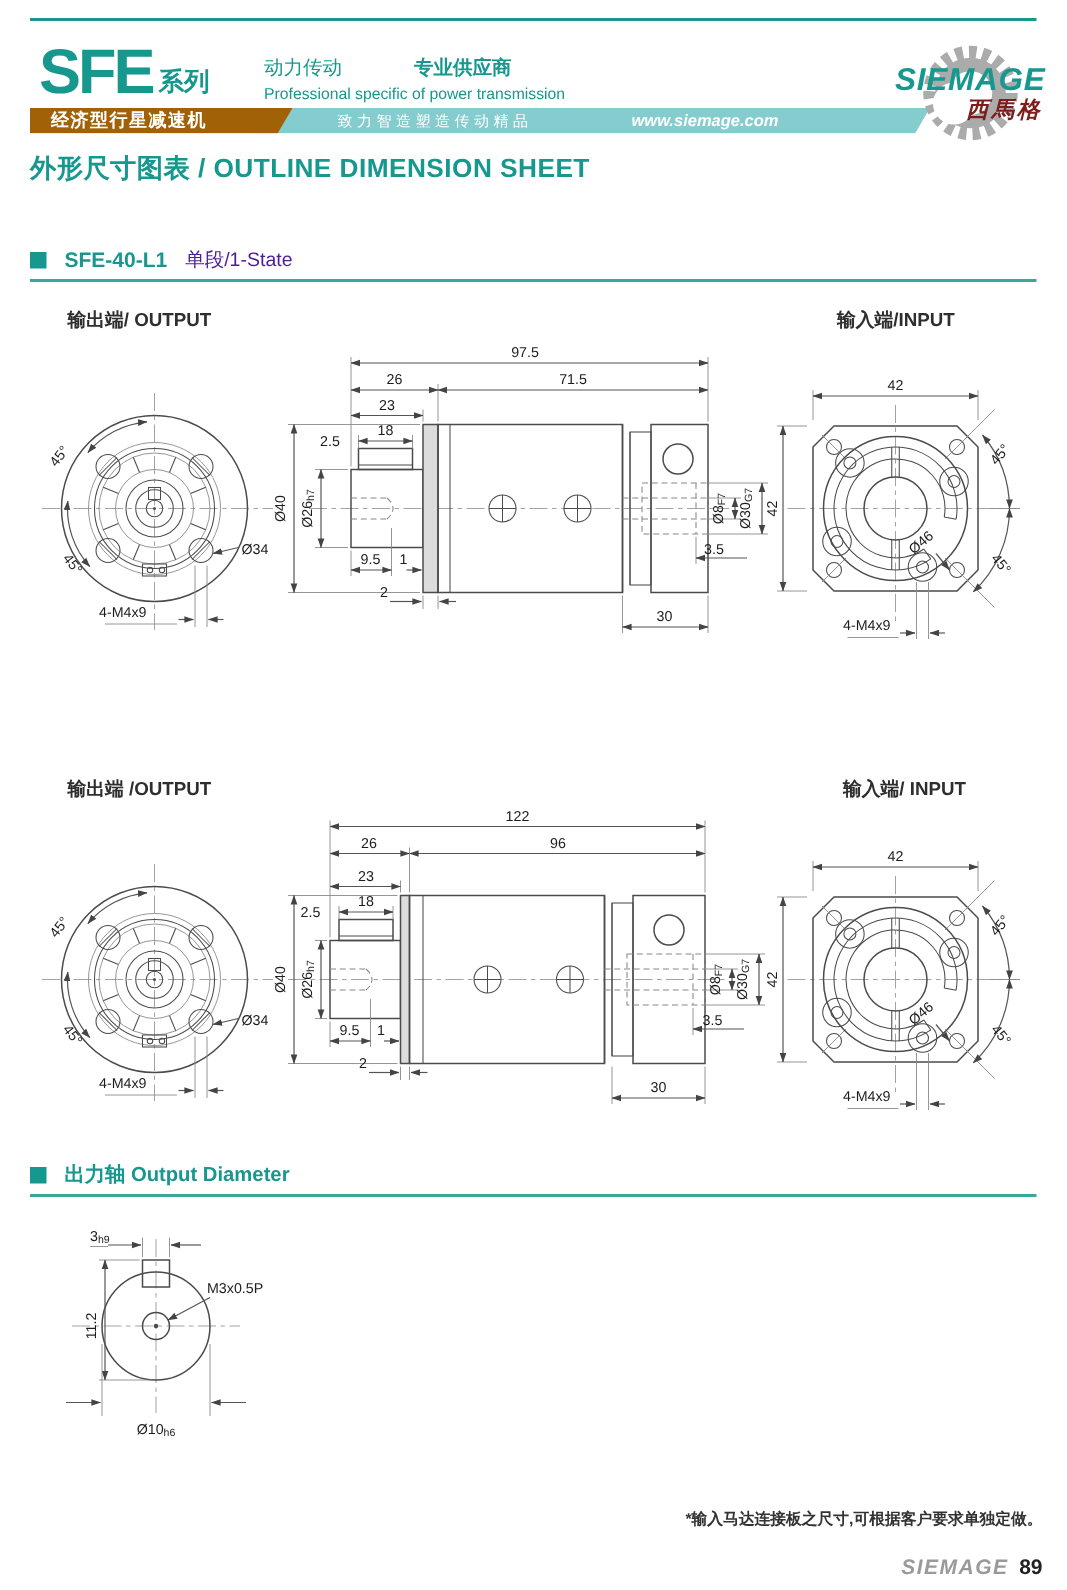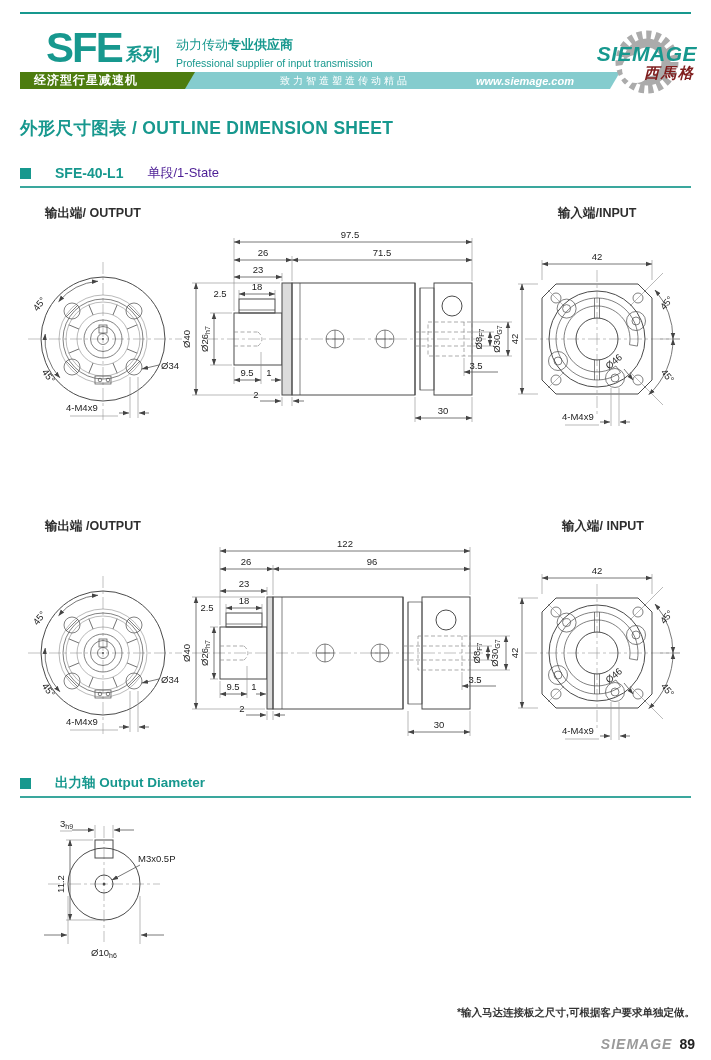--- a/index.html
+++ b/index.html
@@ -1,47 +1,47 @@
 <!DOCTYPE html>
 <html><head>
 <meta charset="utf-8">
 <style>
   html,body{margin:0;padding:0;background:#fff;}
   .page{position:relative;width:711px;height:1060px;background:#fff;overflow:hidden;
         font-family:"Liberation Sans",sans-serif;}
   .abs{position:absolute;}
   
   .top-rule{left:20px;right:20px;top:12px;height:2px;background:#17988e;}
-  .sfe-logo{left:26px;top:28px;display:flex;align-items:flex-end;color:#17988e;margin-left:20px;}
+  .sfe-logo{left:26px;top:28px;display:flex;align-items:flex-end;color:#17988e;}
   .sfe-big{font-size:42px;font-weight:900;letter-spacing:-2px;line-height:40px;}
   .sfe-suffix{font-size:17px;font-weight:bold;margin-left:4px;margin-bottom:2px;text-align:right;}
   .tagline{left:176px;top:36px;color:#17988e;}
   .tagline .l1{font-size:13px;}
-  .tagline .l1 b{font-weight:bold;}
+  .tagline .l1 b{font-weight:bold;margin-left:48px;}
   .tagline .l2{font-size:10.5px;margin-top:3px;}
   .banner{left:20px;top:72px;width:600px;height:17px;}
   .banner-light{position:absolute;left:150px;top:0;width:450px;height:17px;background:#85ccce;
      clip-path:polygon(10px 0,100% 0,calc(100% - 10px) 100%,0 100%);}
-  .banner-dark{position:absolute;left:0;top:0;width:175px;height:17px;background:#4d7c0f;
+  .banner-dark{position:absolute;left:0;top:0;width:175px;height:17px;background:#a16207;
      clip-path:polygon(0 0,100% 0,calc(100% - 10px) 100%,0 100%);
      display:flex;align-items:flex-start;padding-left:14px;box-sizing:border-box;}
   .banner-dark span{color:#fff;font-size:12px;font-weight:bold;letter-spacing:1px;}
   .banner-texts{position:absolute;left:150px;top:0;width:450px;height:17px;display:flex;
-     justify-content:flex-end;align-items:center;gap:26px;padding-right:46px;box-sizing:border-box;}
+     justify-content:center;align-items:center;gap:26px;padding-right:46px;box-sizing:border-box;}
   .banner-slogan{color:#fff;font-size:10px;letter-spacing:3px;}
   .banner-url{color:#fff;font-size:11px;font-weight:bold;font-style:italic;margin-left:40px;}
   .brand-block{right:10px;top:26px;width:130px;height:70px;}
   .brand-text{position:absolute;right:4px;top:16px;color:#17988e;font-size:21px;
      font-weight:900;font-style:italic;letter-spacing:.5px;}
   .brand-cn{position:absolute;right:6px;top:38px;color:#7f1d1d;font-size:15px;font-weight:bold;
      font-style:italic;font-family:"DejaVu Serif",serif;letter-spacing:2px;}
   
-  .page-title{left:20px;top:116px;color:#17988e;font-size:17.5px;font-weight:bold;letter-spacing:.3px;}
+  .page-title{left:20px;top:100px;color:#17988e;font-size:17.5px;font-weight:bold;letter-spacing:.3px;}
   .sec{left:20px;width:671px;}
-  .sec-row{display:flex;align-items:center;gap:24px;padding-bottom:4px;border-bottom:2px solid #3aa79d;}
+  .sec-row{display:flex;align-items:center;gap:12px;padding-bottom:4px;border-bottom:2px solid #3aa79d;}
   .sec-sq{width:11px;height:11px;background:#17988e;flex:0 0 auto;}
   .sec-model{color:#17988e;font-size:14px;font-weight:bold;}
   .sec-stage{color:#4c1d95;font-size:13px;}
   .sec-single{color:#17988e;font-size:13.5px;font-weight:600;}
   
   .footnotes{right:16px;top:1006px;text-align:left;color:#333;}
   .footnotes .cn{font-size:10.5px;font-weight:bold;}
   .footnotes .en{font-size:10.5px;margin-top:2px;color:#444;}
   .footer-logo{right:16px;top:1036px;display:flex;align-items:baseline;gap:7px;}
   .footer-brand{color:#9a9a9a;font-size:14px;font-weight:900;font-style:italic;letter-spacing:1px;}
@@ -76,21 +76,21 @@
 
   <div class="abs top-rule"></div>
 
   <div class="abs sfe-logo">
     <span class="sfe-big">SFE</span>
     <span class="sfe-suffix">系列</span>
   </div>
 
   <div class="abs tagline">
     <div class="l1"><span>动力传动</span><b>专业供应商</b></div>
-    <div class="l2">Professional supplier of input transmission</div>
+    <div class="l2">Professional specific of power transmission</div>
   </div>
 
   <div class="abs banner">
     <div class="banner-light"></div>
     <div class="banner-dark">
       <span>经济型行星减速机</span>
     </div>
     <div class="banner-texts">
       <span class="banner-slogan">致力智造塑造传动精品</span>
       <span class="banner-url">www.siemage.com</span>

